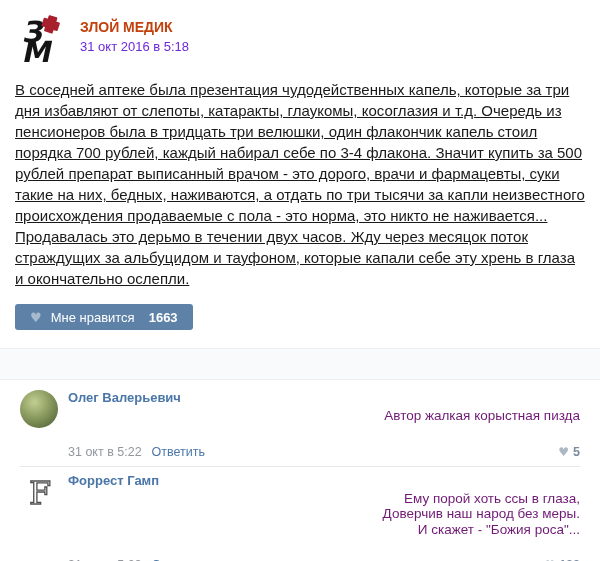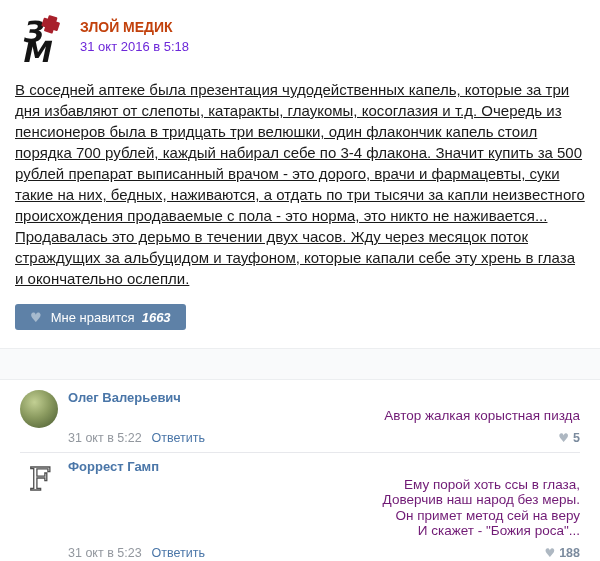--- a/index.html
+++ b/index.html
@@ -19,41 +19,41 @@
   .post-text { margin-top:16px; font-size:15px; line-height:21px; color:#1a1a1a; width:572px;text-decoration:underline; }
   .post-text p { margin:0; }
   
   .like-btn {
     margin-top:15px; display:inline-flex; align-items:center;
     height:26px; padding:0 15px; background:#5e81a7; border-radius:3px;
     color:#ffffff; font-size:13px; cursor:pointer; border:none;
   }
   .heart { font-family:"DejaVu Sans", sans-serif; }
   .like-btn .heart { color:rgba(255,255,255,0.45); font-size:13px; margin-right:9px; }
-  .like-btn .like-count { font-weight:bold; margin-left:7px;font-style:italic; }
+  .like-btn .like-count { font-weight:bold; margin-left:14px; }
   
   .section-band {
     margin-top:18px; height:30px; background:#f9fafb;
     border-top:1px solid #eceef0; border-bottom:1px solid #eceef0;
   }
   
   .comments { padding:6px 20px 0 20px; }
   .comment { display:flex; padding:4px 0 6px 0; }
   .comment.bordered { border-top:1px solid #e7e8ec; padding-top:6px; }
   .comment-avatar {
     width:38px; height:38px; border-radius:50%; margin-right:10px;
     flex-shrink:0; overflow:hidden; cursor:pointer;
   }
   .avatar-green {
     background:radial-gradient(circle at 38% 32%, #c2cf93 0%, #8a9a5f 45%, #5f7040 80%, #4d5c34 100%);
   }
   .comment-body { flex:1; min-width:0; }
   .comment-author { color:#4a76a8; font-weight:bold; font-size:13px; line-height:16px; cursor:pointer; }
   .comment-text { color:#701a75; font-size:13.5px; line-height:15.5px; margin-top:2px;text-align:right; }
-  .comment-meta { display:flex; align-items:center; margin-top:7px; font-size:12.5px; line-height:15px; color:#92979e; }
+  .comment-meta { display:flex; align-items:center; margin-top:21px; font-size:12.5px; line-height:15px; color:#92979e; }
   .reply-link { color:#4a76a8; margin-left:10px; cursor:pointer; }
   .comment-likes { margin-left:auto; display:flex; align-items:center; color:#7b8b9e; font-weight:bold; font-size:12.5px; cursor:pointer; }
   .comment-likes .heart { color:#aeb8c2; margin-right:4px; font-size:12px; font-weight:normal; }
 </style>
 </head>
 <body>
 
 <div class="post">
   <div class="post-header">
     <div class="post-avatar">
@@ -114,21 +114,20 @@
       <svg width="38" height="38" viewBox="0 0 38 38">
         <circle cx="19" cy="19" r="19" fill="#ffffff"></circle>
         <text x="9" y="31" font-family="'DejaVu Serif', serif" font-size="32" fill="#fdfdfd" stroke="#4f4f4f" stroke-width="1.3">F</text>
       </svg>
     </div>
     <div class="comment-body">
       <div class="comment-author">Форрест Гамп</div>
       <div class="comment-text">
         <div>Ему порой хоть ссы в глаза,</div>
         <div>Доверчив наш народ без меры.</div>
-        <div>Он примет метод сей на веру</div>
         <div>И скажет - "Божия роса"...</div>
       </div>
       <div class="comment-meta">
         <span>31 окт в 5:23</span>
         <span class="reply-link">Ответить</span>
         <span class="comment-likes">
           <span class="heart">♥</span>
           <span>188</span>
         </span>
       </div>

